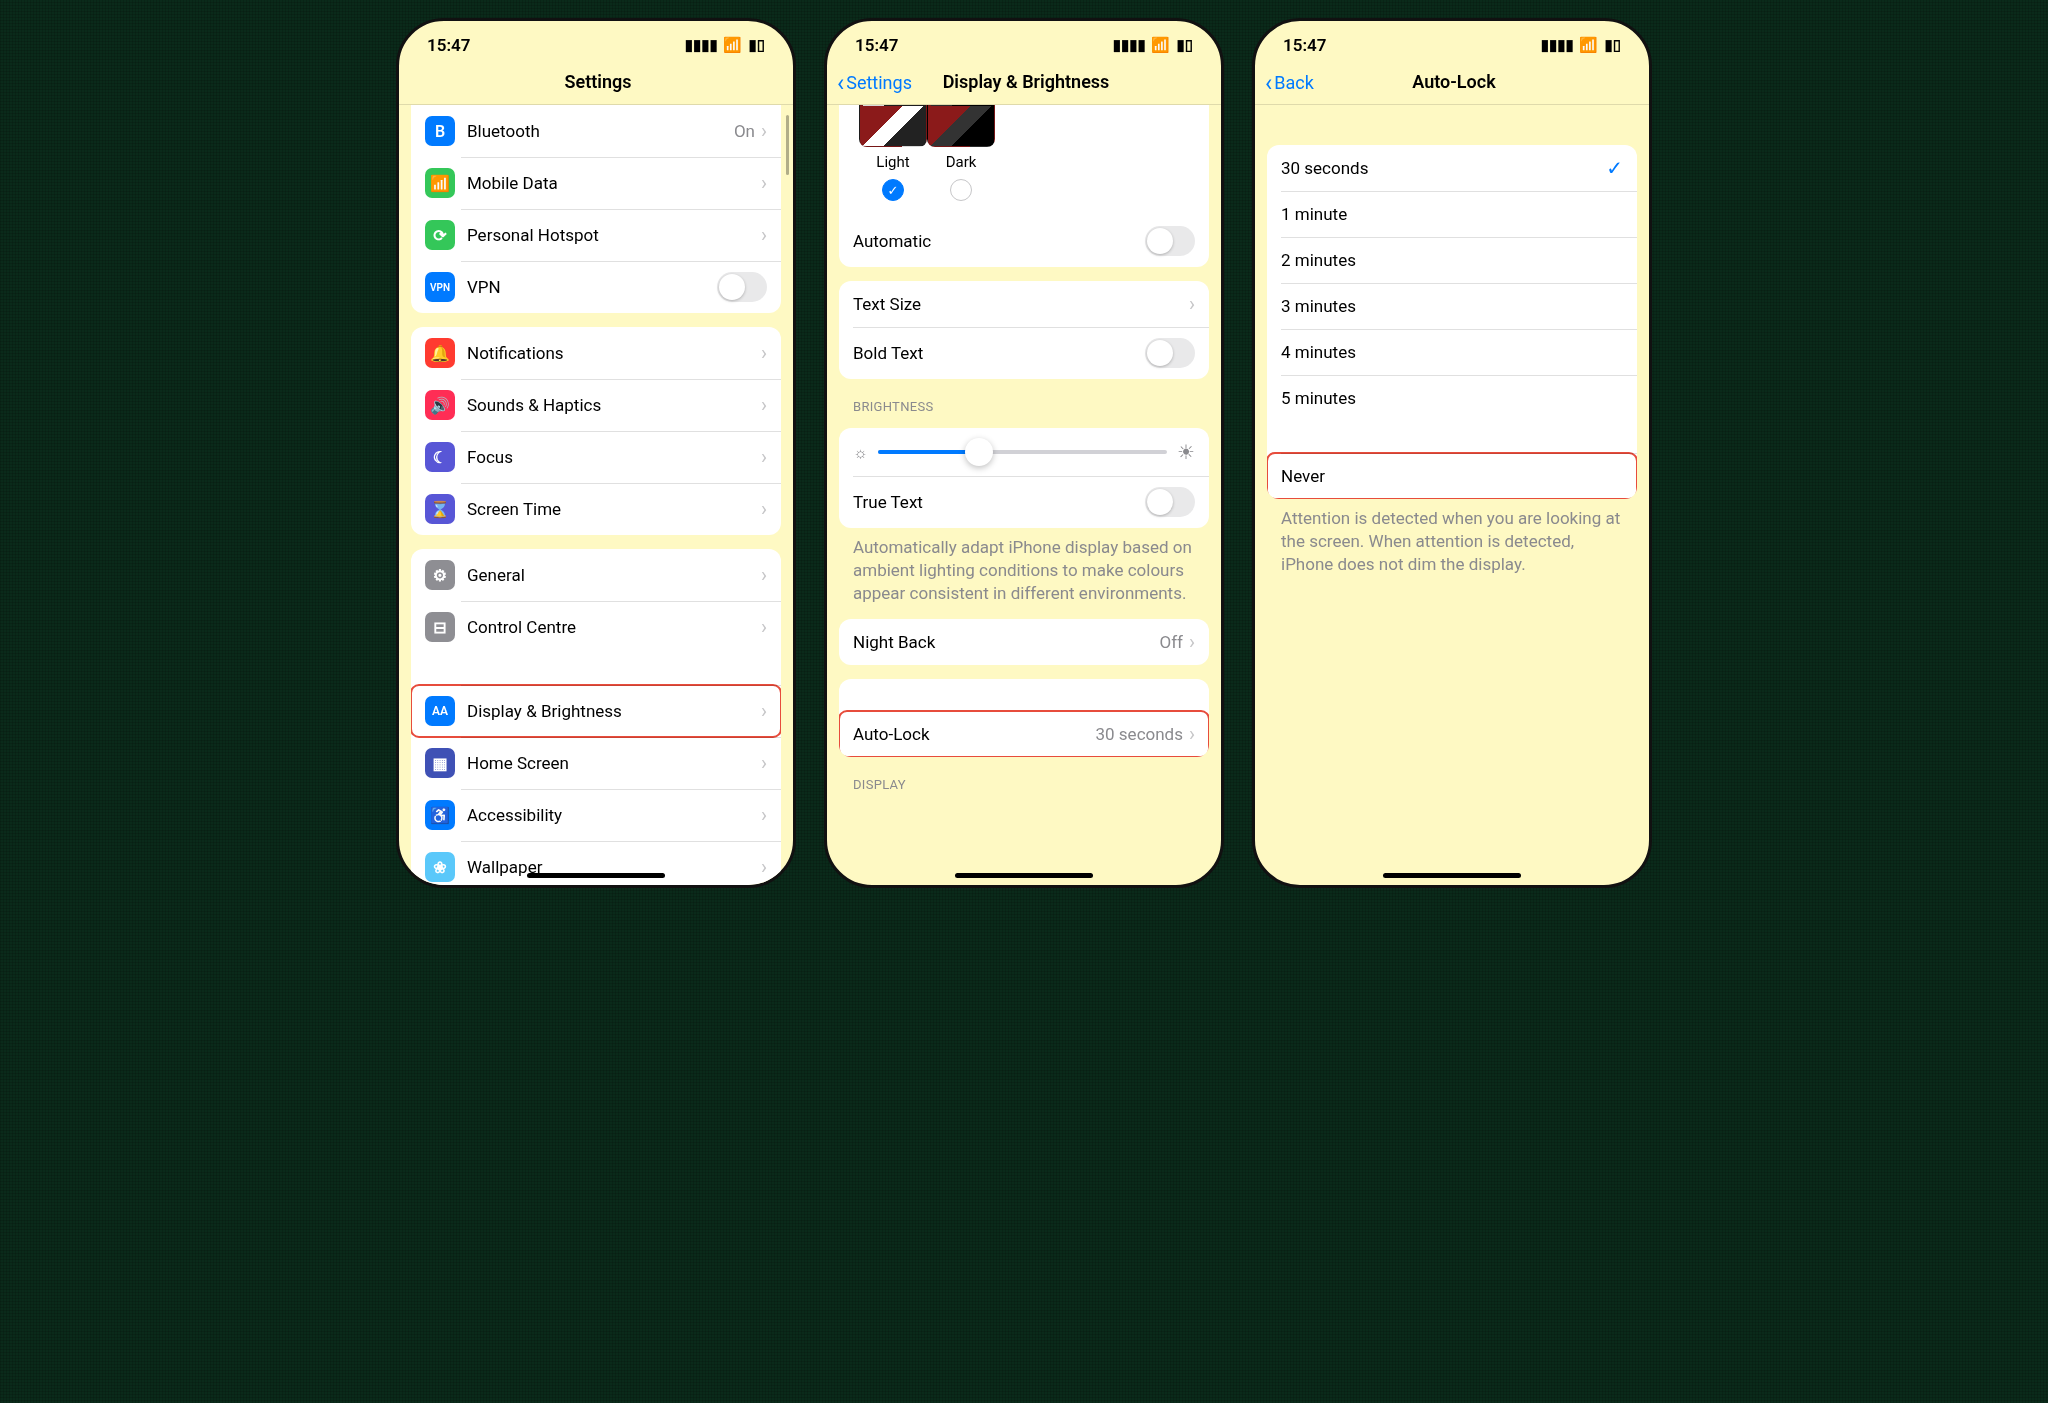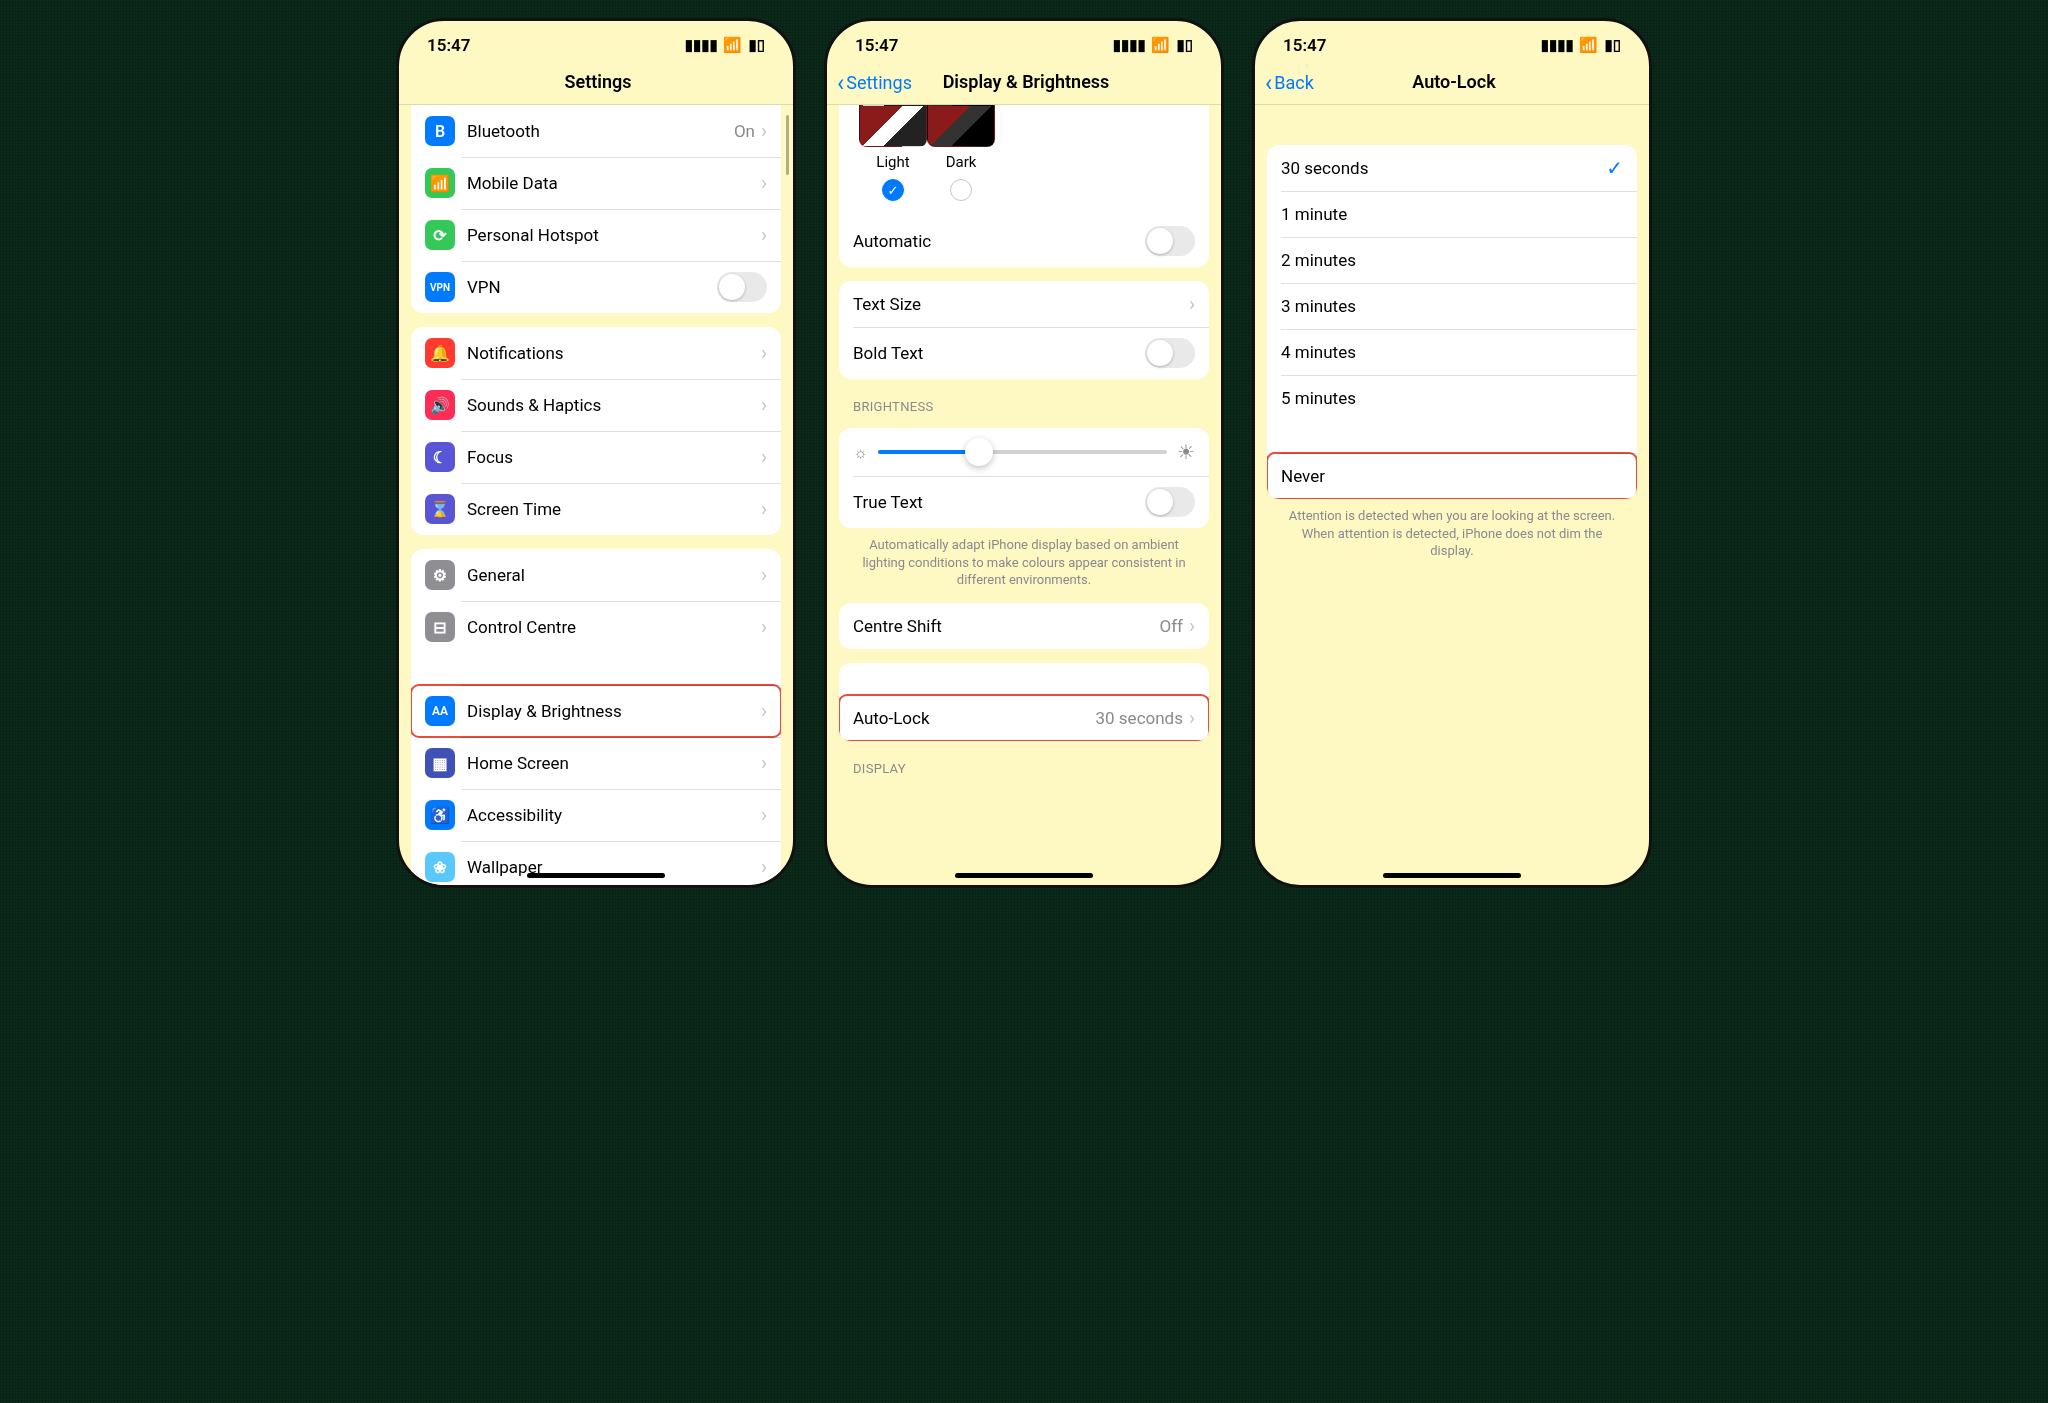--- a/index.html
+++ b/index.html
@@ -125,25 +125,24 @@
   .highlight { outline: 2px solid #e74c3c; outline-offset: -1px; border-radius: 8px; margin-top: 32px; }
 
   .section-h {
     font-size: 13px;
     color: #8a8a8e;
     text-transform: uppercase;
     margin: 20px 26px 2px 26px;
     letter-spacing: 0.3px;
   }
   .footer-t {
-    font-size: 13px;
+    font-size: 17px;
     color: #8a8a8e;
     margin: 8px 26px 0 26px;
     line-height: 1.35;
-    text-align: center;
   }
 
   .appearance {
     display: flex;
     justify-content: flex-start;
     padding: 0 20px 14px 20px;
   }
   .app-opt { text-align: center; }
   .app-thumb {
     width: 68px; height: 42px;
@@ -400,21 +399,21 @@
       </div>
       <div class="row noiconinset">
         <span class="label">True Text</span>
         <div class="switch"></div>
       </div>
     </div>
     <div class="footer-t">Automatically adapt iPhone display based on ambient lighting conditions to make colours appear consistent in different environments.</div>
 
     <div class="group">
       <div class="row noiconinset">
-        <span class="label">Centre Shift</span>
+        <span class="label">Night Back</span>
         <span class="value">Off</span>
         <span class="chevron">›</span>
       </div>
     </div>
 
     <div class="group">
       <div class="row noiconinset highlight">
         <span class="label">Auto-Lock</span>
         <span class="value">30 seconds</span>
         <span class="chevron">›</span>

